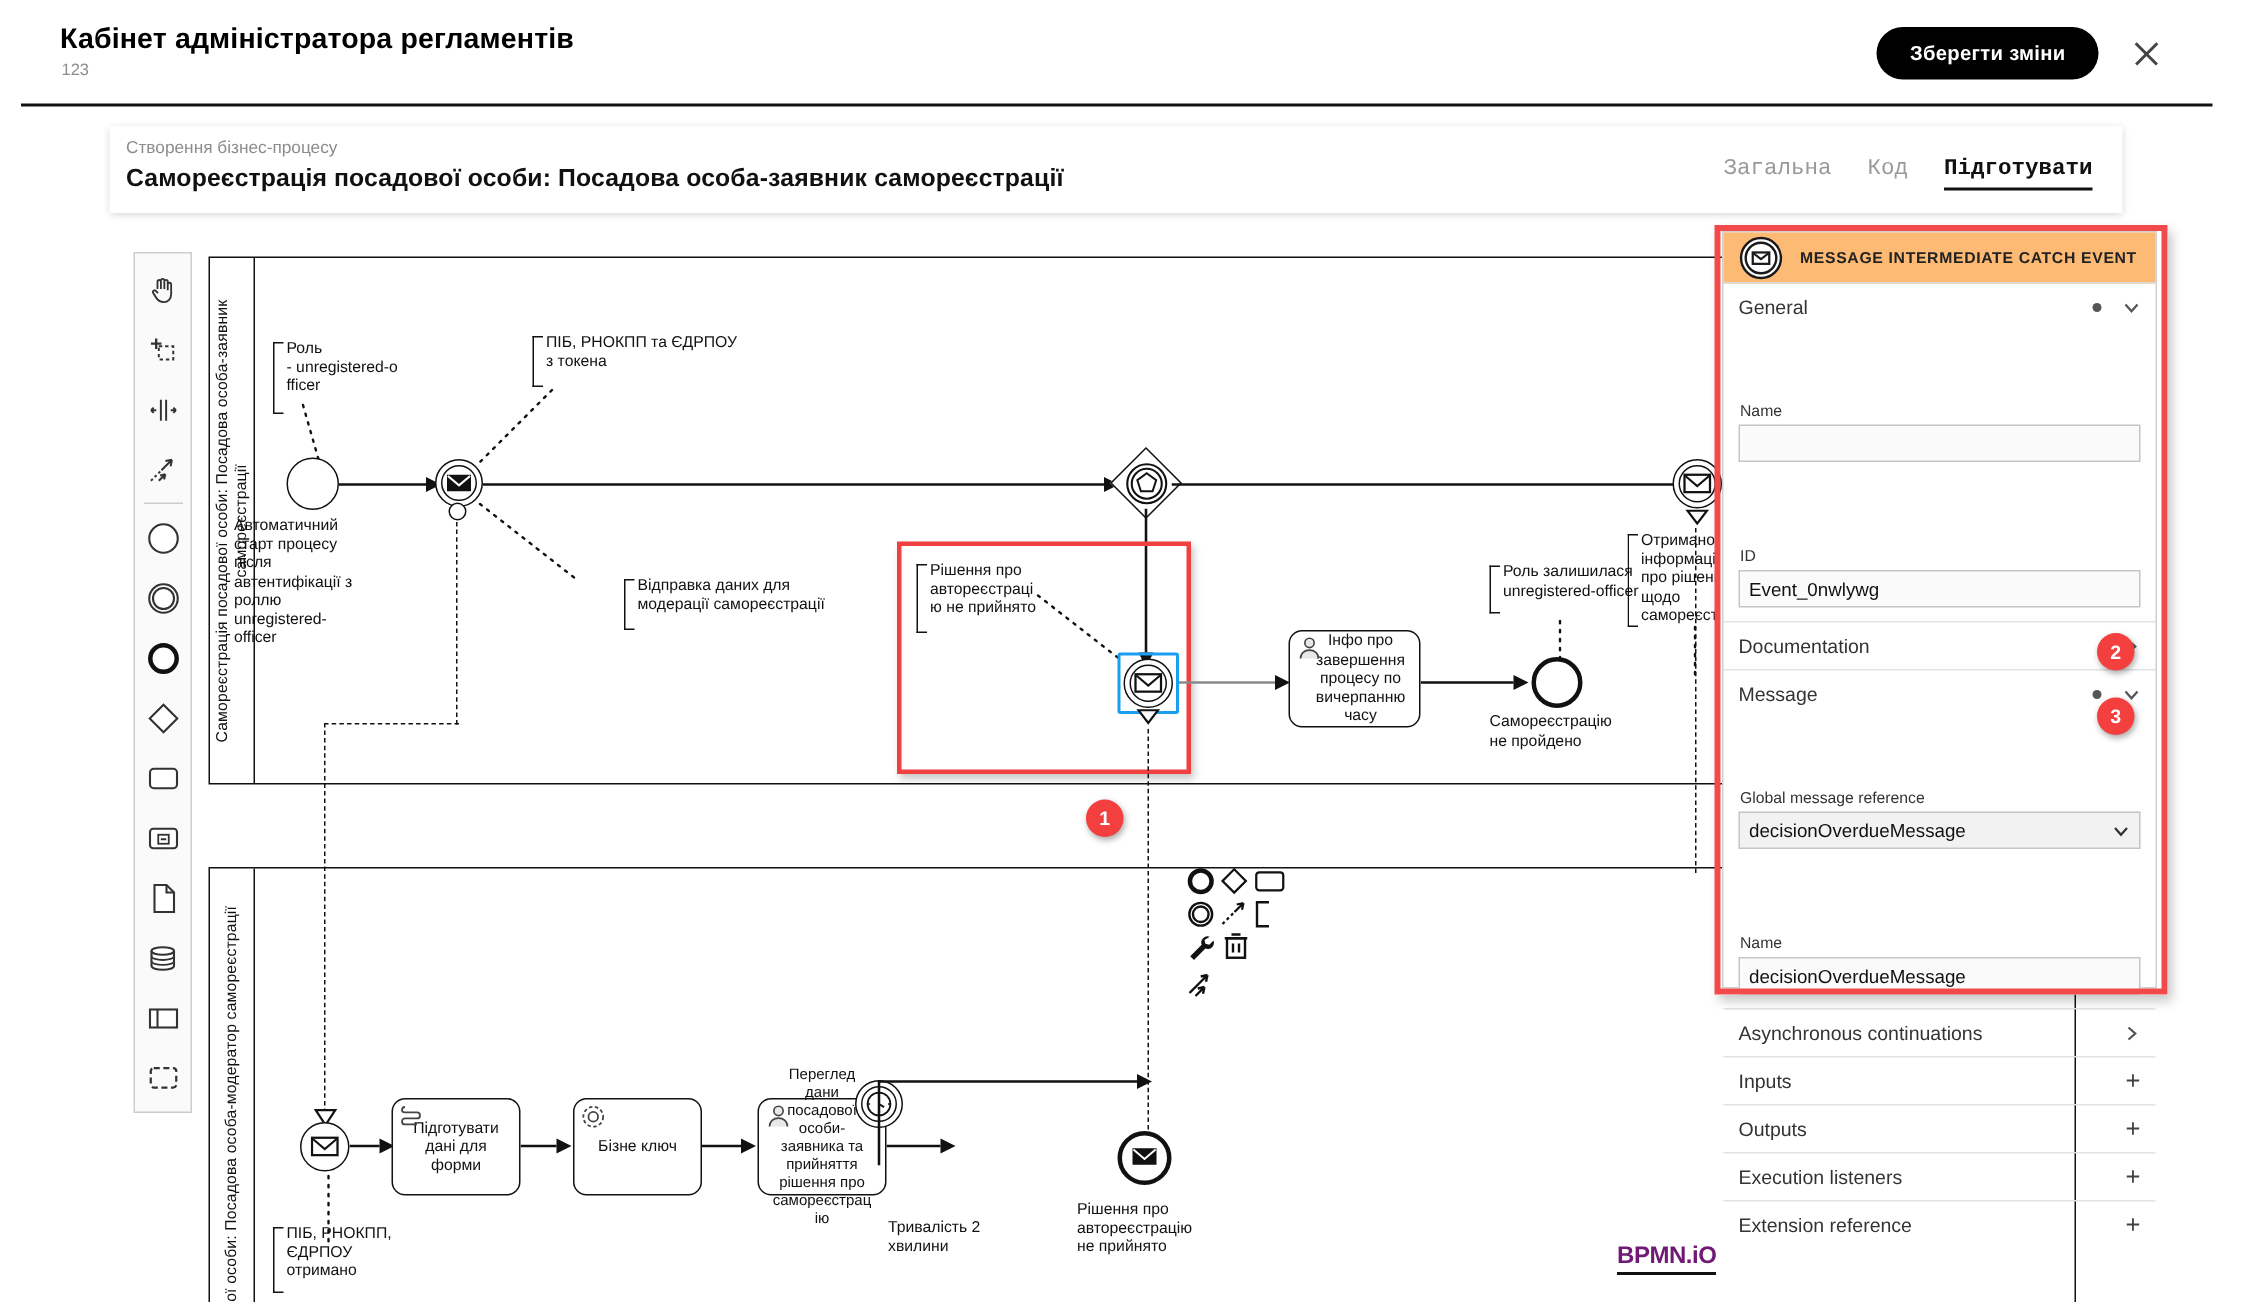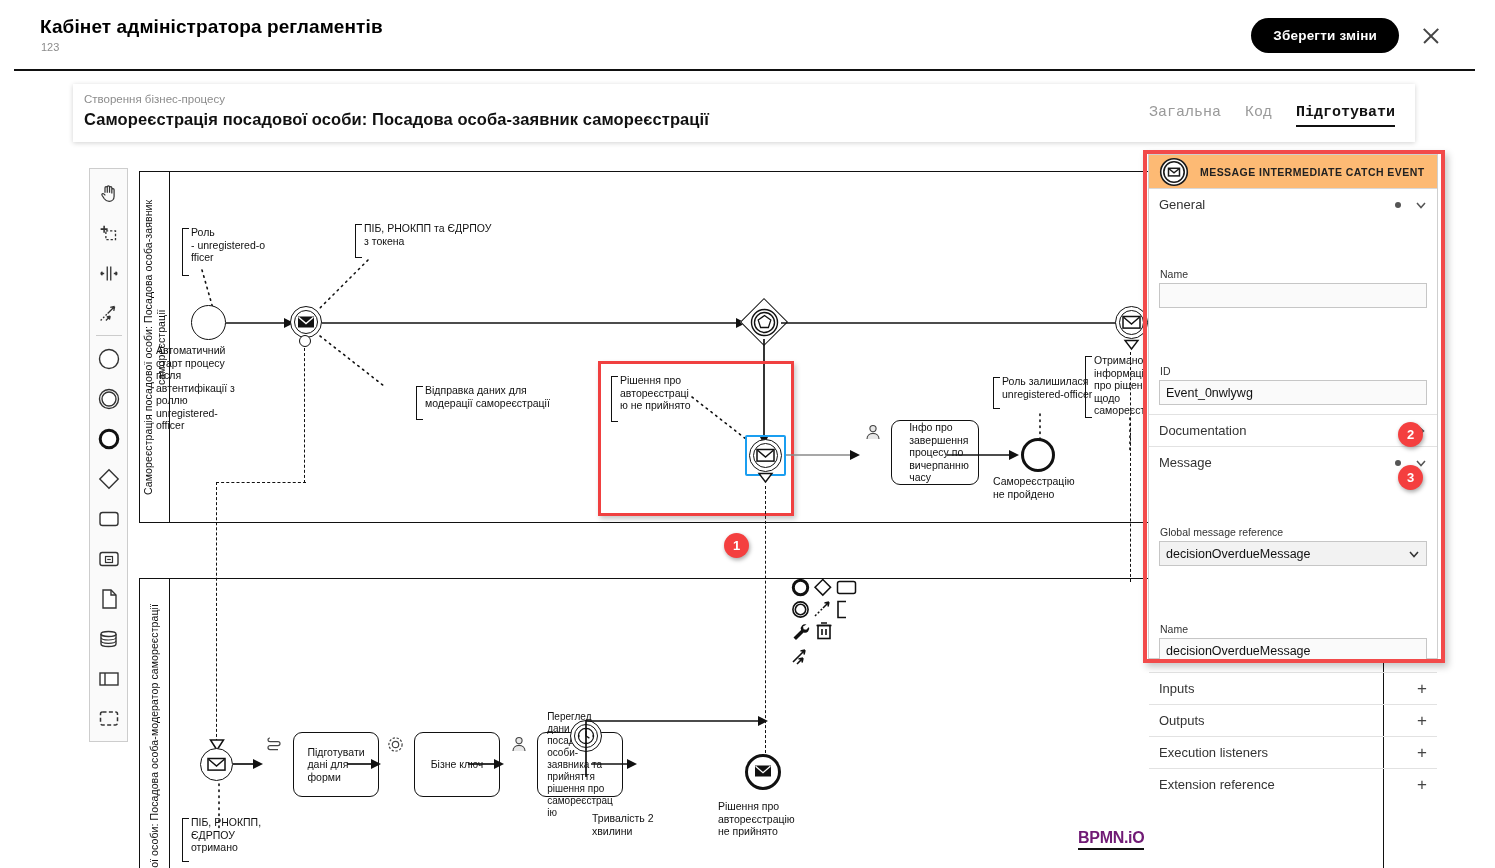--- a/index.html
+++ b/index.html
@@ -115,21 +115,21 @@
     text-align:left;
   }
 
   
   .ev { position:absolute; border-radius:50%; background:#fff; }
   .ev.start { border:1.6px solid #111; }
   .ev.end   { border:3.4px solid #111; }
   .task {
     position:absolute; border:1.8px solid #111; border-radius:9px; background:#fff;
     display:flex; align-items:center; justify-content:center;
-    font-size:10.5px; line-height:12.5px; color:#111; text-align:left; padding:0;margin-left:32px;
+    font-size:10.5px; line-height:12.5px; color:#111; text-align:center; padding:0;
   }
   .gw {
     position:absolute; border:1.6px solid #111; background:#fff;
     transform: rotate(45deg);
   }
   .dash-v { position:absolute; border-left:1.6px dashed #111; }
   .dash-h { position:absolute; border-top:1.6px dashed #111; }
 
   
   .sel-box {
@@ -668,20 +668,28 @@
               <path d="M2 4 L6 8.5 L10 4" fill="none" stroke="#333" stroke-width="1.5"></path>
             </svg>
           </div>
         </div>
         <div class="fld">
           <div class="fld-label">Name</div>
           <input class="fld-input" type="text" value="decisionOverdueMessage" style="">
         </div>
       </div>
 
+      <div class="grp">
+        <div class="grp-row">
+          <div class="grp-title">Asynchronous continuations</div>
+          <svg class="chev" viewBox="0 0 12 12">
+            <path d="M4 2 L8.5 6 L4 10" fill="none" stroke="#555" stroke-width="1.5"></path>
+          </svg>
+        </div>
+      </div>
 
       <div class="grp">
         <div class="grp-row">
           <div class="grp-title">Inputs</div>
           <div class="plus">+</div>
         </div>
       </div>
 
       <div class="grp">
         <div class="grp-row">

